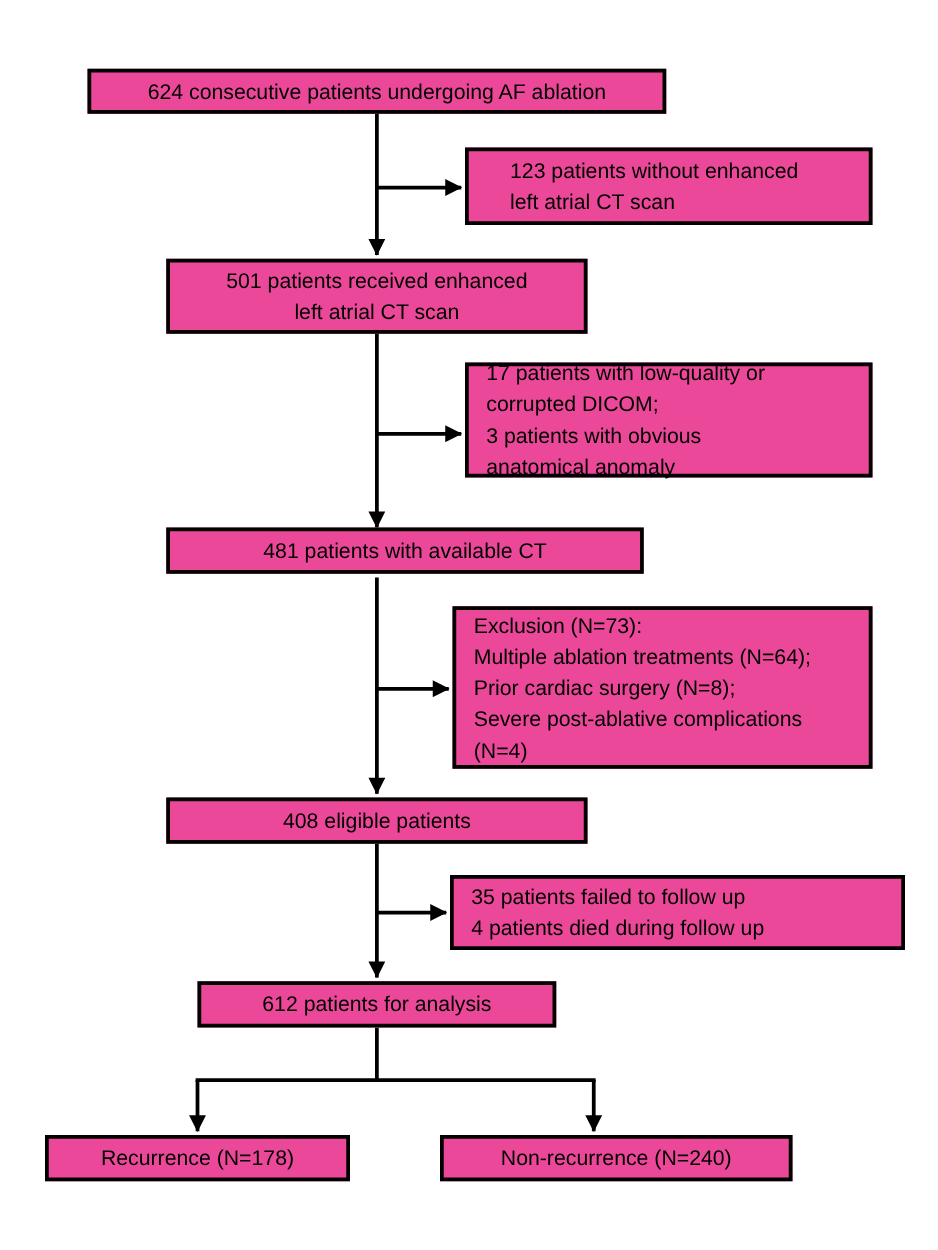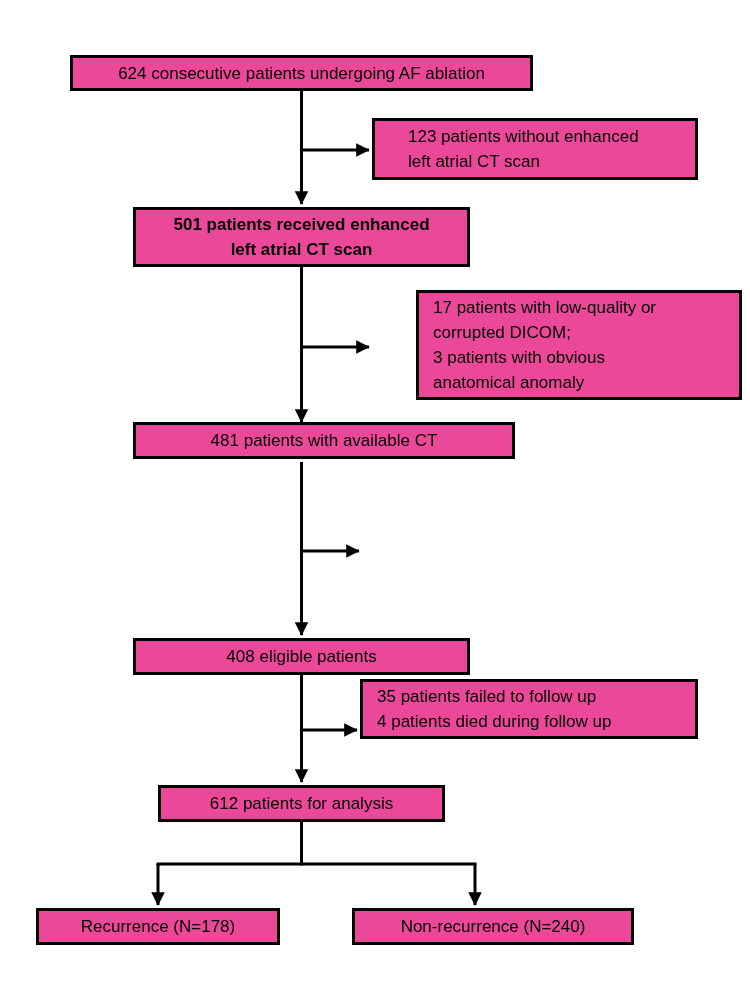--- a/index.html
+++ b/index.html
@@ -39,26 +39,26 @@
   }
   .box.left {
     justify-content: flex-start;
     text-align: left;
     padding-left: 14px;
     padding-right: 8px;
   }
   
   #b-n624   { left: 70px;  top: 55px;  width: 463px; height: 36px; }
   #b-s123   { left: 372px; top: 118px; width: 326px; height: 62px; padding-left: 33px; }
-  #b-n501   { left: 133px; top: 207px; width: 337px; height: 60px; font-weight: bold; }
-  #b-s20    { left: 372px; top: 290px; width: 326px; height: 110px; margin-left: 44px; }
+  #b-n501   { left: 133px; top: 207px; width: 337px; height: 60px; }
+  #b-s20    { left: 372px; top: 290px; width: 326px; height: 92px; }
   #b-n481   { left: 133px; top: 422px; width: 382px; height: 37px; }
   #b-s73    { left: 362px; top: 485px; width: 336px; height: 130px; }
   #b-n408   { left: 133px; top: 638px; width: 337px; height: 37px; }
-  #b-s39    { left: 360px; top: 679px; width: 338px; height: 60px; }
+  #b-s39    { left: 360px; top: 700px; width: 364px; height: 60px; }
   #b-n369   { left: 158px; top: 785px; width: 287px; height: 37px; }
   #b-rec    { left: 36px;  top: 908px; width: 244px; height: 37px; }
   #b-nonrec { left: 352px; top: 908px; width: 282px; height: 37px; }
 </style>
 </head>
 <body>
 
 <div class="canvas">
 
   <svg class="connectors" viewBox="0 0 750 1000" xmlns="http://www.w3.org/2000/svg">
@@ -91,20 +91,25 @@
   <div class="box center" id="b-n501">501 patients received enhanced
 left atrial CT scan</div>
 
   <div class="box left" id="b-s20">17 patients with low-quality or
 corrupted DICOM;
 3 patients with obvious
 anatomical anomaly</div>
 
   <div class="box center" id="b-n481">481 patients with available CT</div>
 
+  <div class="box left" id="b-s73">Exclusion (N=73):
+Multiple ablation treatments (N=64);
+Prior cardiac surgery (N=8);
+Severe post-ablative complications
+(N=4)</div>
 
   <div class="box center" id="b-n408">408 eligible patients</div>
 
   <div class="box left" id="b-s39">35 patients failed to follow up
 4 patients died during follow up</div>
 
   <div class="box center" id="b-n369">612 patients for analysis</div>
 
   <div class="box center" id="b-rec">Recurrence (N=178)</div>
 

